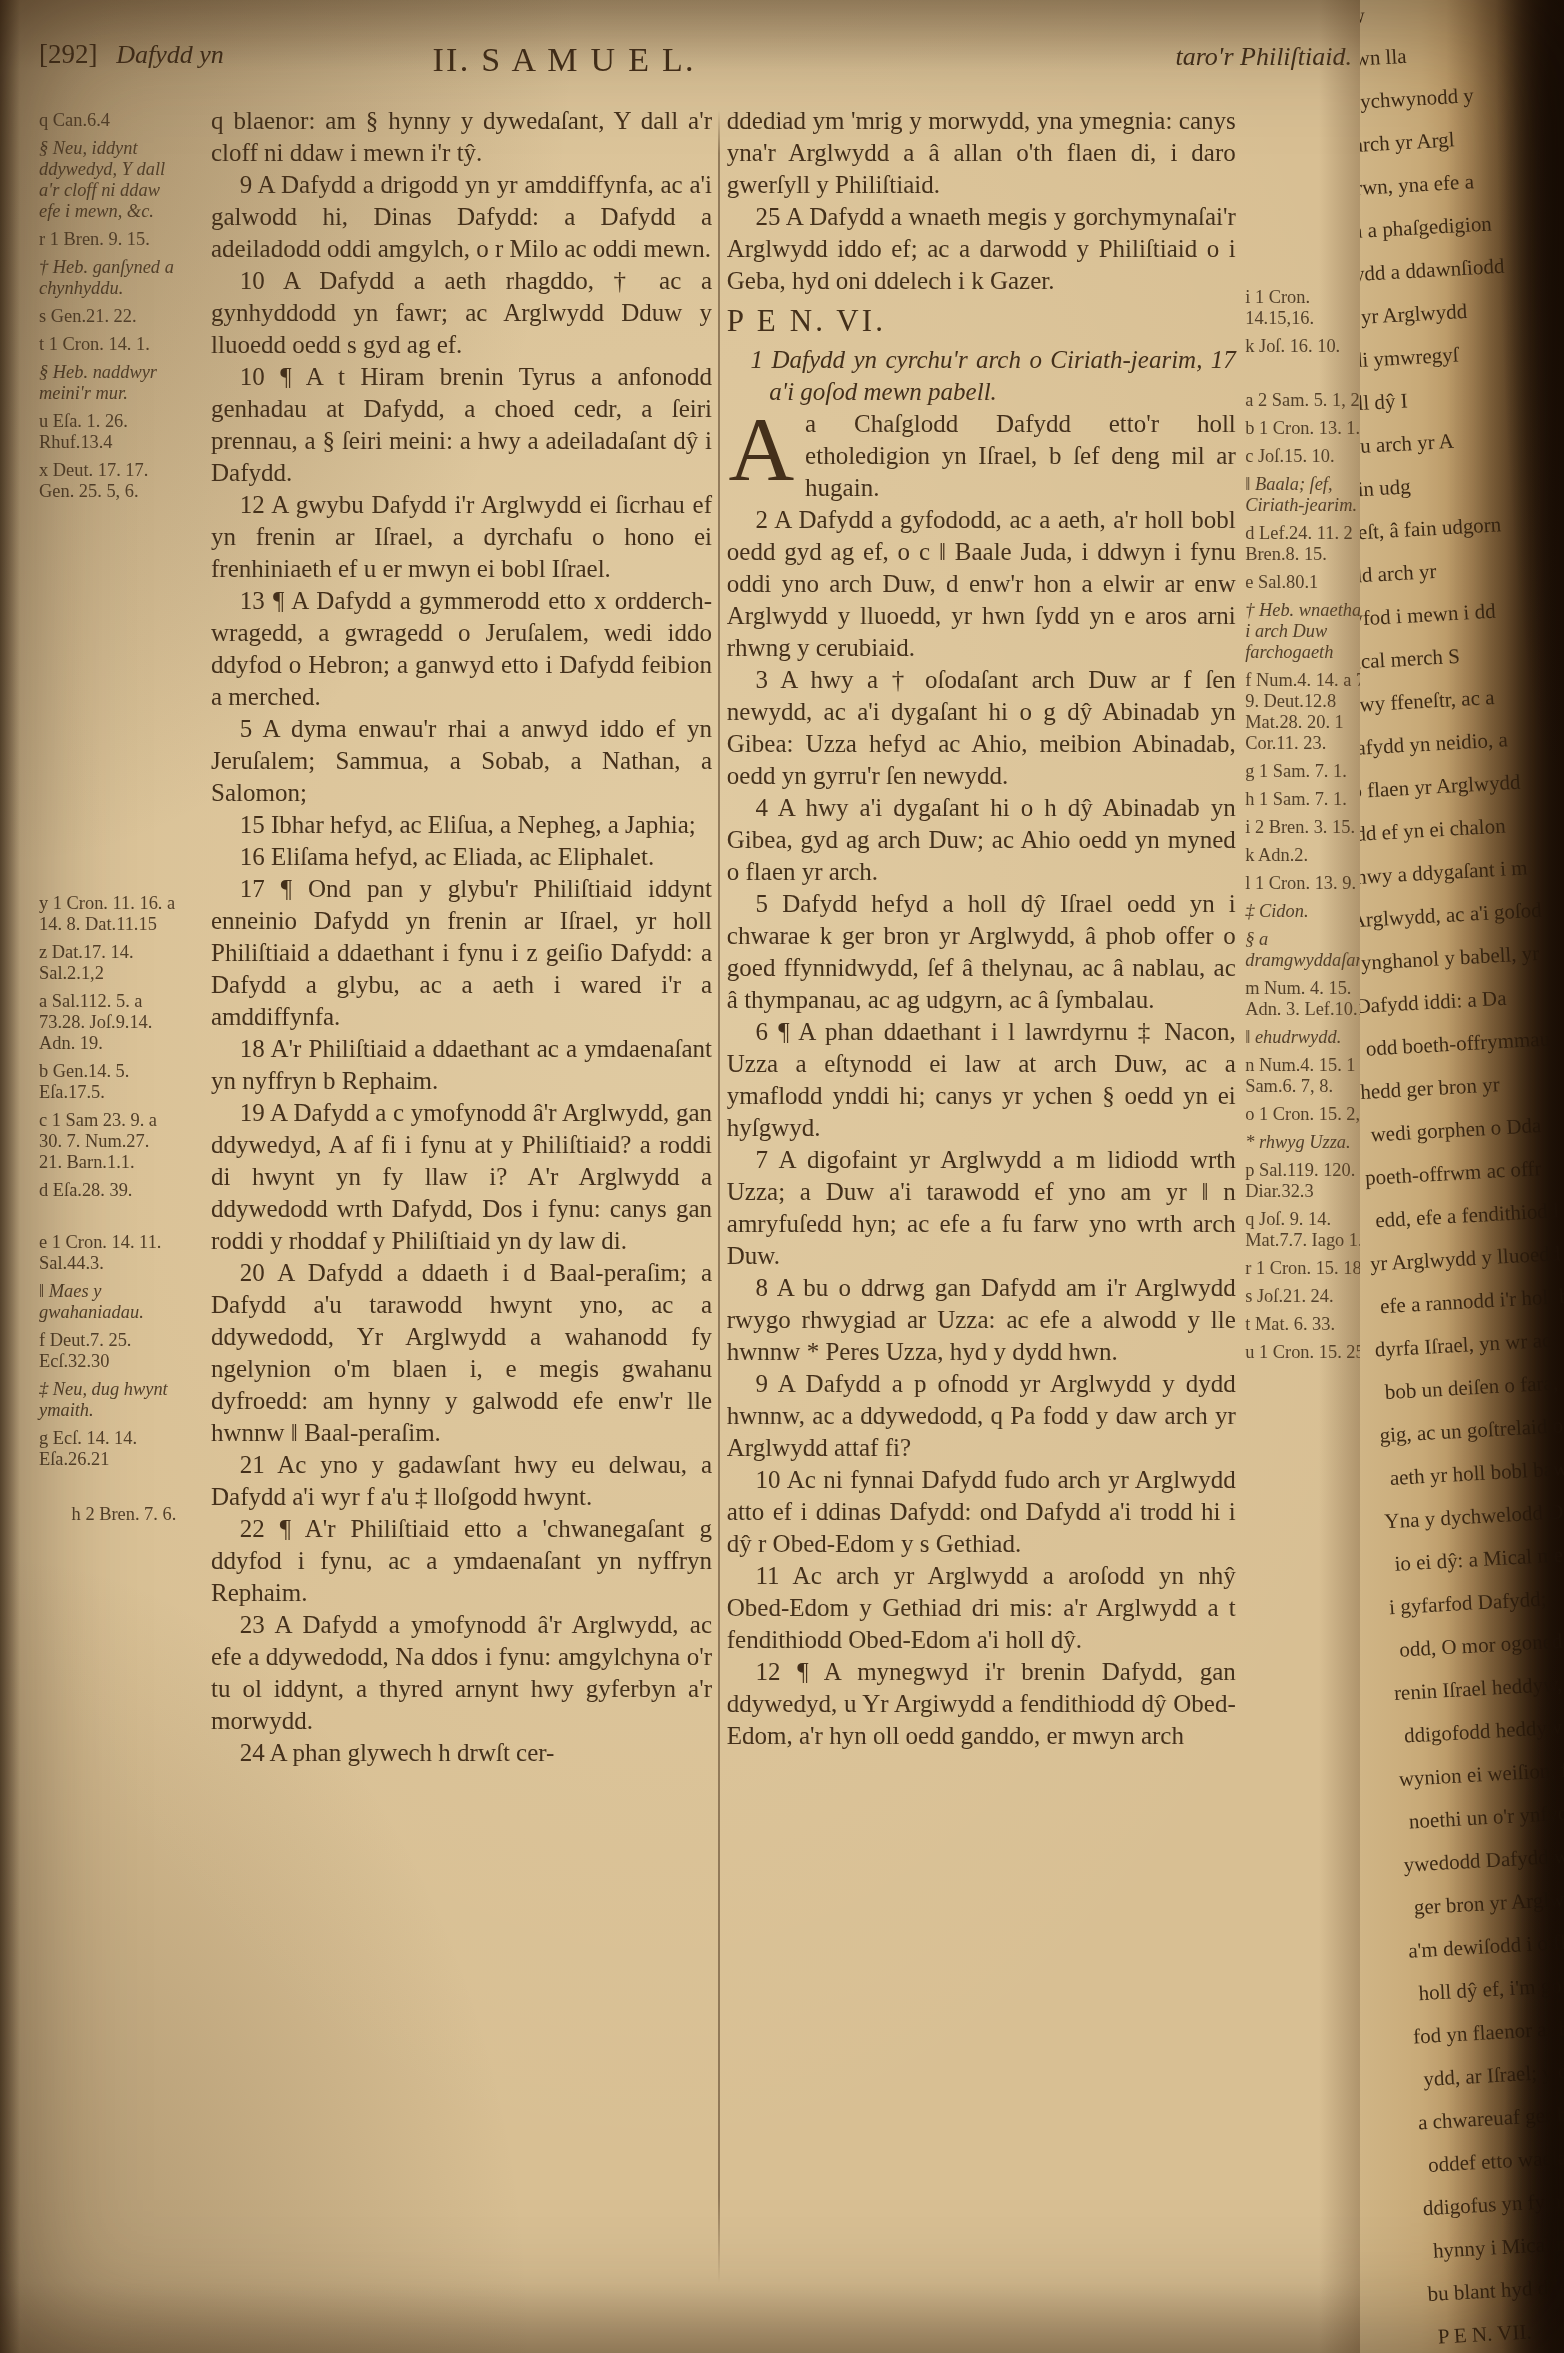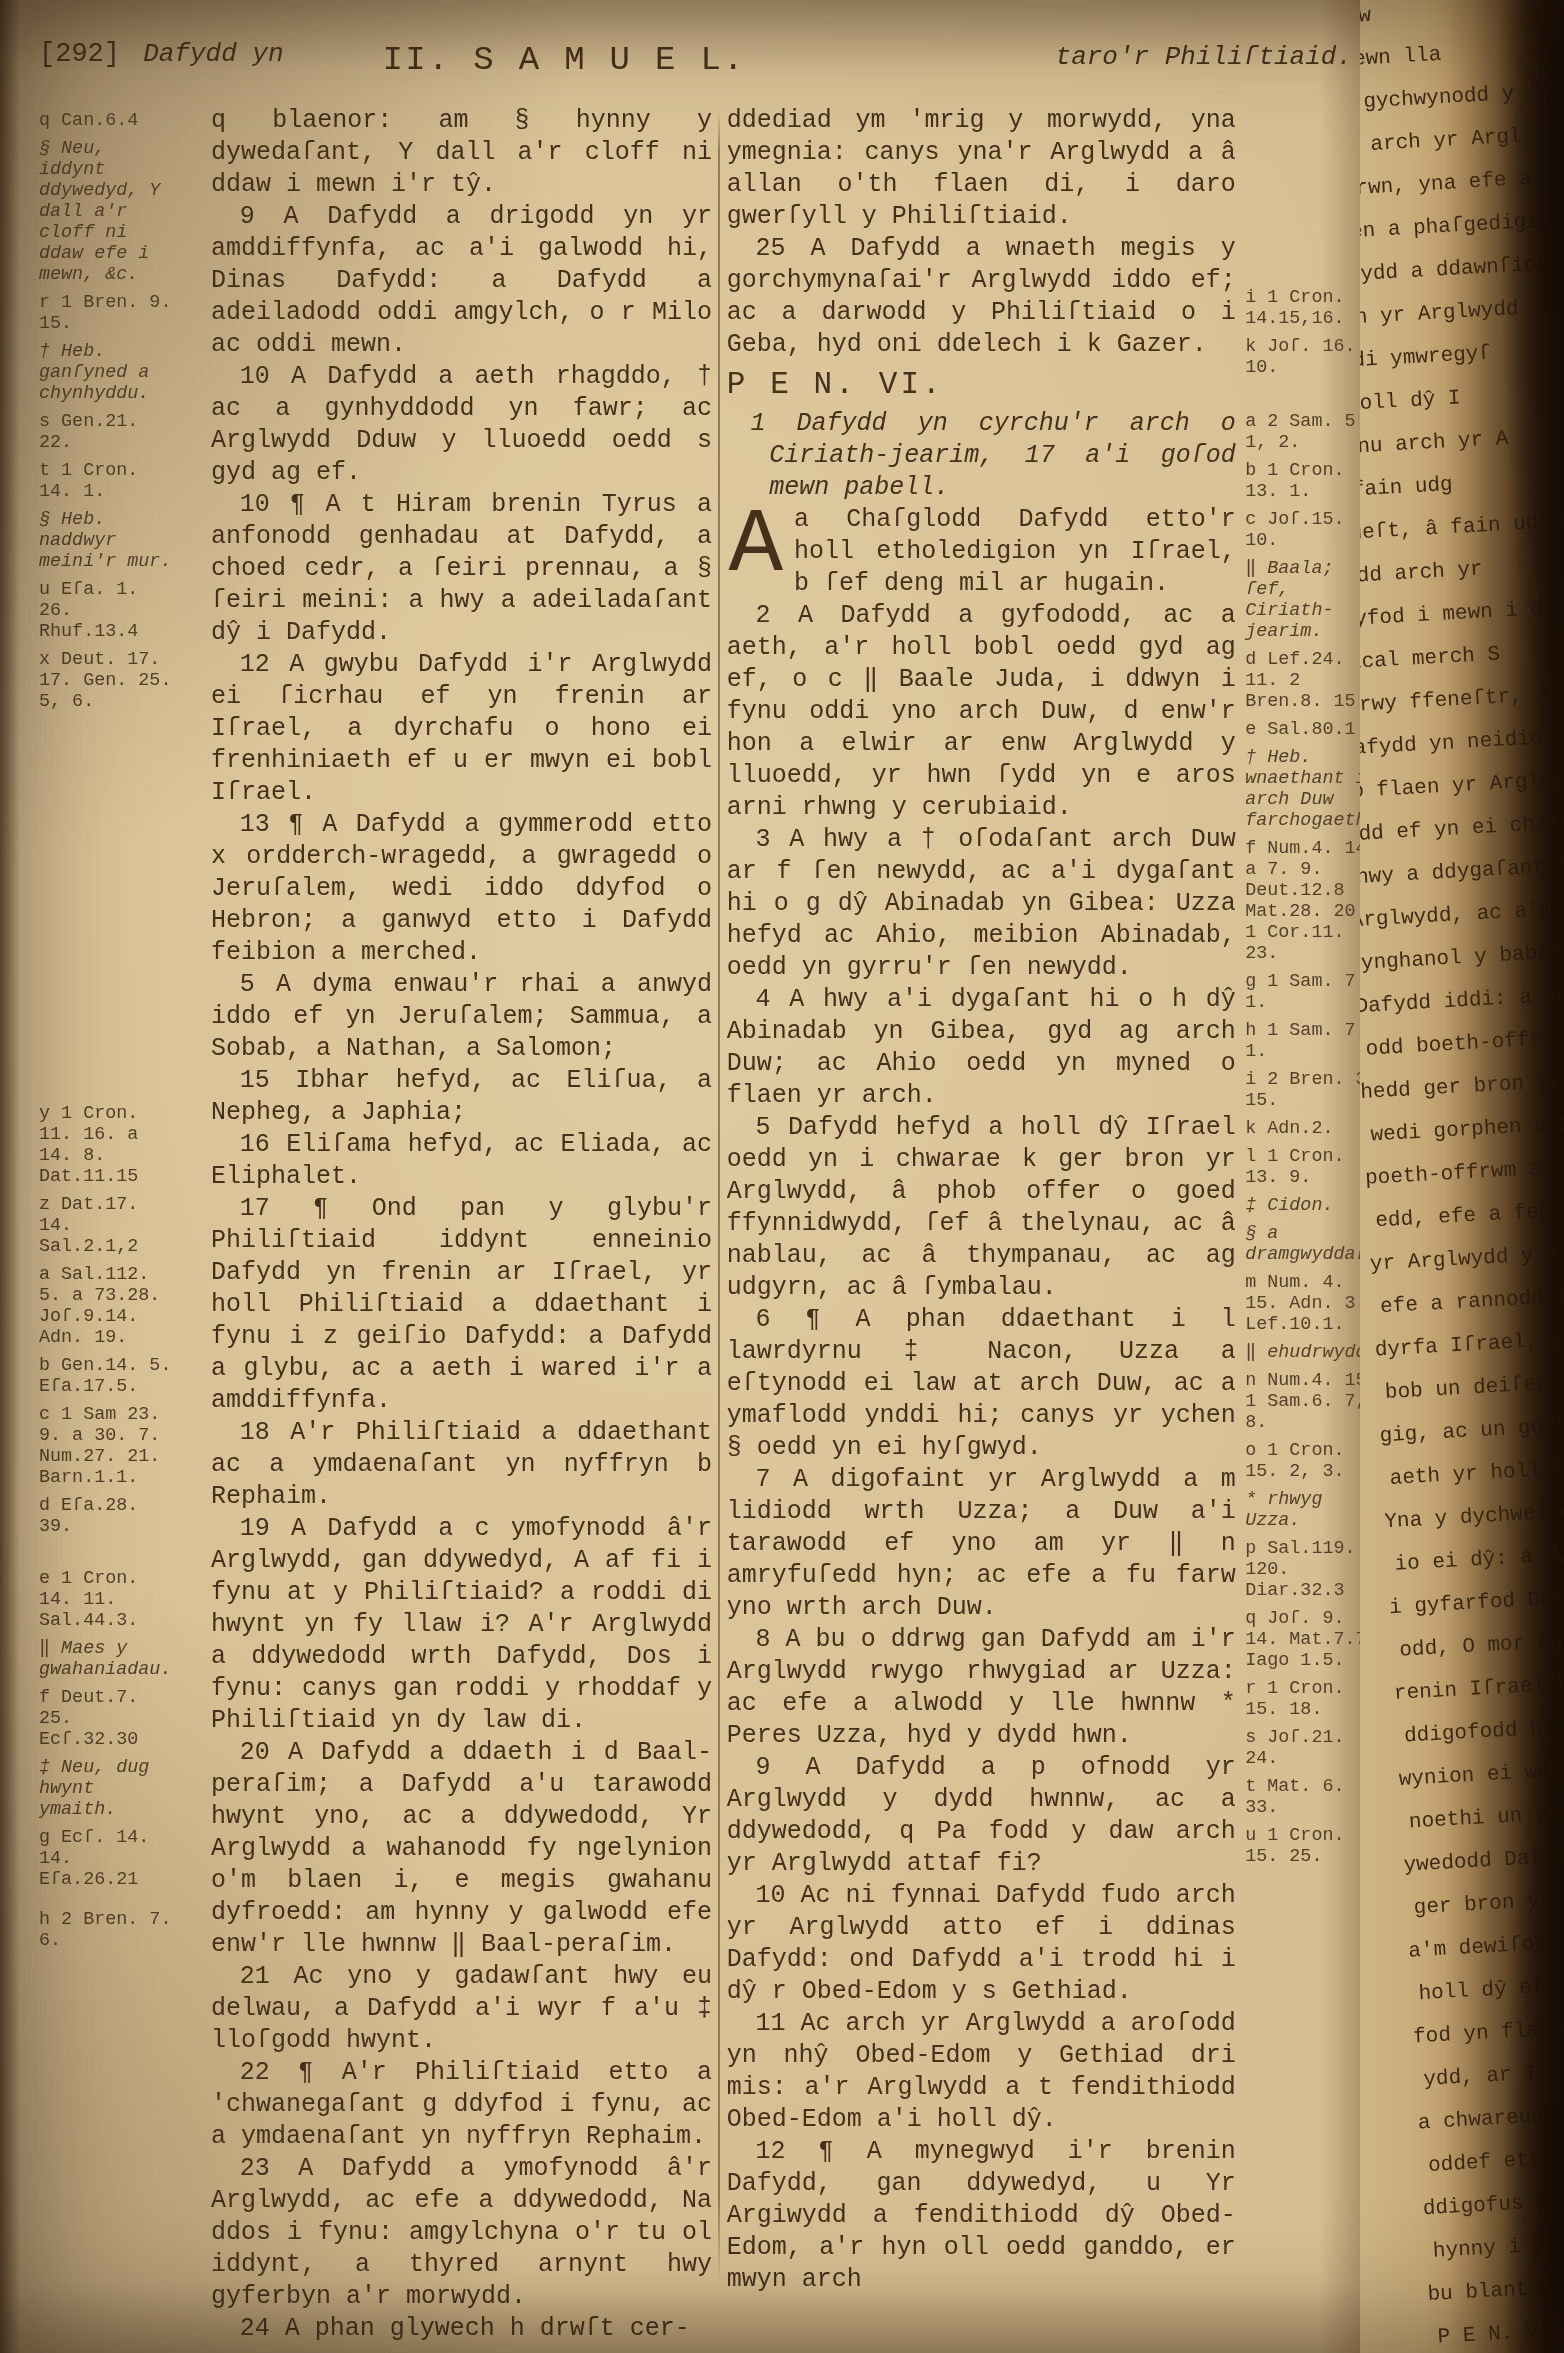--- a/index.html
+++ b/index.html
@@ -8,21 +8,21 @@
     --ink:#44301b;
     --ink-soft:#53402a;
     --rule:#6a5338;
     --shadow:#2a1a0b;
   }
   *{box-sizing:border-box;}
   body{margin:0;background:#140c05;}
   .photo{
     position:relative;width:1565px;height:2354px;overflow:hidden;
     background:#1d1209;
-    font-family:Liberation Mono, monospace;
+    font-family:Liberation Serif, serif;
   }
   .page{
     position:absolute;inset:0;
     background:
       radial-gradient(ellipse at 42% 38%, rgba(255,246,218,.22), rgba(255,246,218,0) 62%),
       radial-gradient(ellipse at 0% 0%, rgba(60,38,16,.38), rgba(60,38,16,0) 26%),
       radial-gradient(ellipse at 0% 100%, rgba(60,38,16,.30), rgba(60,38,16,0) 24%),
       linear-gradient(180deg, rgba(110,80,44,.30) 0%, rgba(110,80,44,0) 3%, rgba(110,80,44,0) 97%, rgba(110,80,44,.28) 100%),
       var(--paper);
   }
@@ -142,21 +142,21 @@
   </div>
           <div class="note">
     <span>f Deut.7. 25. Ecſ.32.30</span>
   </div>
           <div class="note gloss">
     <span>‡ Neu, dug hwynt ymaith.</span>
   </div>
           <div class="note">
     <span>g Ecſ. 14. 14. Eſa.26.21</span>
   </div>
-          <div class="note" style="margin-top: 19px;">
+          <div class="note" style="margin-top: 34px; text-align: right;">
     <span>h 2 Bren. 7. 6.</span>
   </div>
         </div>
 
       <div class="col col-left">
           <p class="p cont">
     
     <span>q blaenor: am § hynny y dywedaſant, Y dall a'r cloff ni ddaw i mewn i'r tŷ.</span>
   </p>
           <p class="p verse">

